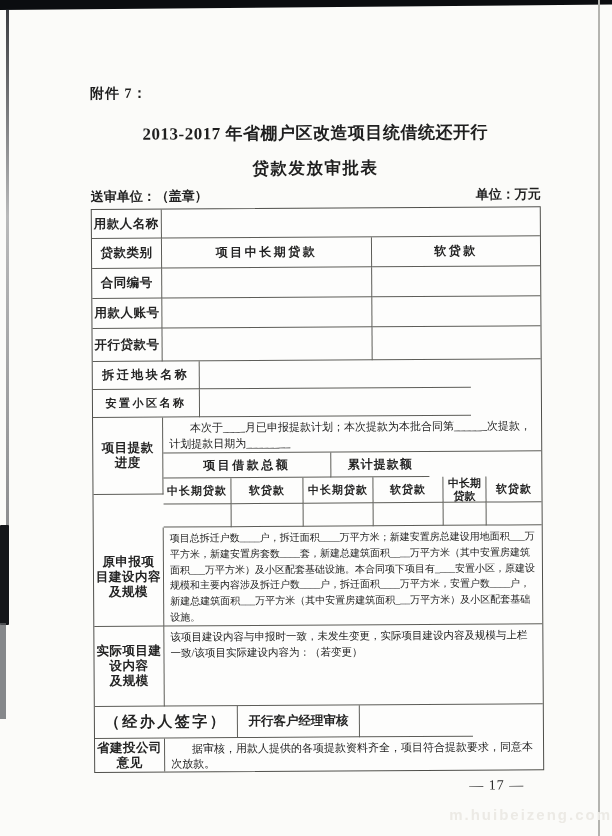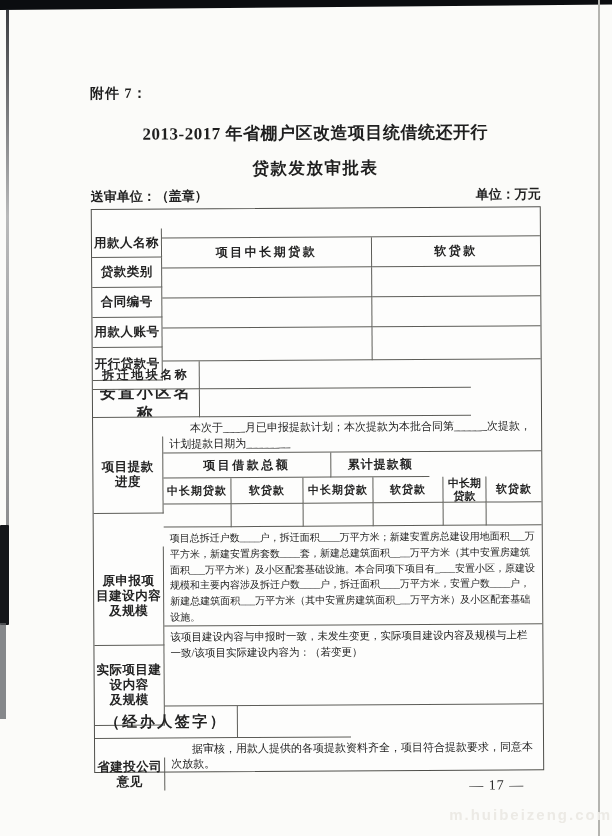--- a/index.html
+++ b/index.html
@@ -53,21 +53,21 @@
   .row { display:flex; }
   .col { display:flex; flex-direction:column; }
   .c {
     border-right:1px solid #5d5d58; border-bottom:1px solid #5d5d58;
     display:flex; align-items:center; justify-content:center;
     text-align:center; font-size:12.5px; color:#242424;
     overflow:hidden;
   }
   .c.last { border-right:none; }
   .row.lastrow > .c { border-bottom:none; }
-  .lab { width:70px; font-weight:600; white-space:pre-line; letter-spacing:0.5px; line-height:15px;margin-top:19px; }
+  .lab { width:70px; font-weight:600; white-space:pre-line; letter-spacing:0.5px; line-height:15px; }
   .sp2 { letter-spacing:2.5px; font-weight:600; font-size:12px; }
   .sp1 { letter-spacing:1px; font-weight:600; font-size:11px; white-space:pre-line; line-height:13px; }
   .txt {
     display:block; text-align:left; padding:3px 6px;
     font-size:10px; line-height:15.8px; color:#1c1c1c;
   }
   .txt.indent { text-indent:1.9em; }
   .note { font-size:11px; line-height:16px; padding:2px 6px 0 6px; }
   .opin { font-size:11px; line-height:15px; }
   .actual { font-size:10.5px; line-height:16px; }
@@ -133,21 +133,21 @@
       <div class="c w168 h33 last"></div>
     </div>
 
     <div class="row">
       <div class="col">
         <div class="row h28">
           <div class="c w107 h28 sp2" style="font-size:12px">拆迁地块名称</div>
           <div class="c w271 h28 last"></div>
         </div>
         <div class="row h28">
-          <div class="c w107 h28 sp2" style="font-size:16px">安置小区名称</div>
+          <div class="c w107 h28 sp2" style="font-size:11px">安置小区名称</div>
           <div class="c w271 h28 last"></div>
         </div>
       </div>
     </div>
 
     <div class="row">
       <div class="c lab h110">项目提款
 进度</div>
       <div class="col">
         <div class="row h36">
@@ -186,20 +186,21 @@
 
     <div class="row h80">
       <div class="c lab h80">实际项目建
 设内容
 及规模</div>
       <div class="c w378 h80 txt actual last">该项目建设内容与申报时一致，未发生变更，实际项目建设内容及规模与上栏一致/该项目实际建设内容为：（若变更）</div>
     </div>
 
     <div class="row h32">
       <div class="c w143 h32 sp2" style="font-size:15px">（经办人签字）</div>
+      <div class="c w122 h32" style="font-weight:600">开行客户经理审核</div>
       <div class="c w113 h32 last"></div>
     </div>
 
     <div class="row h33 lastrow">
       <div class="c lab h33">省建投公司
 意见</div>
       <div class="c w378 h33 txt indent opin last">据审核，用款人提供的各项提款资料齐全，项目符合提款要求，同意本次放款。</div>
     </div>
 
   </div>

